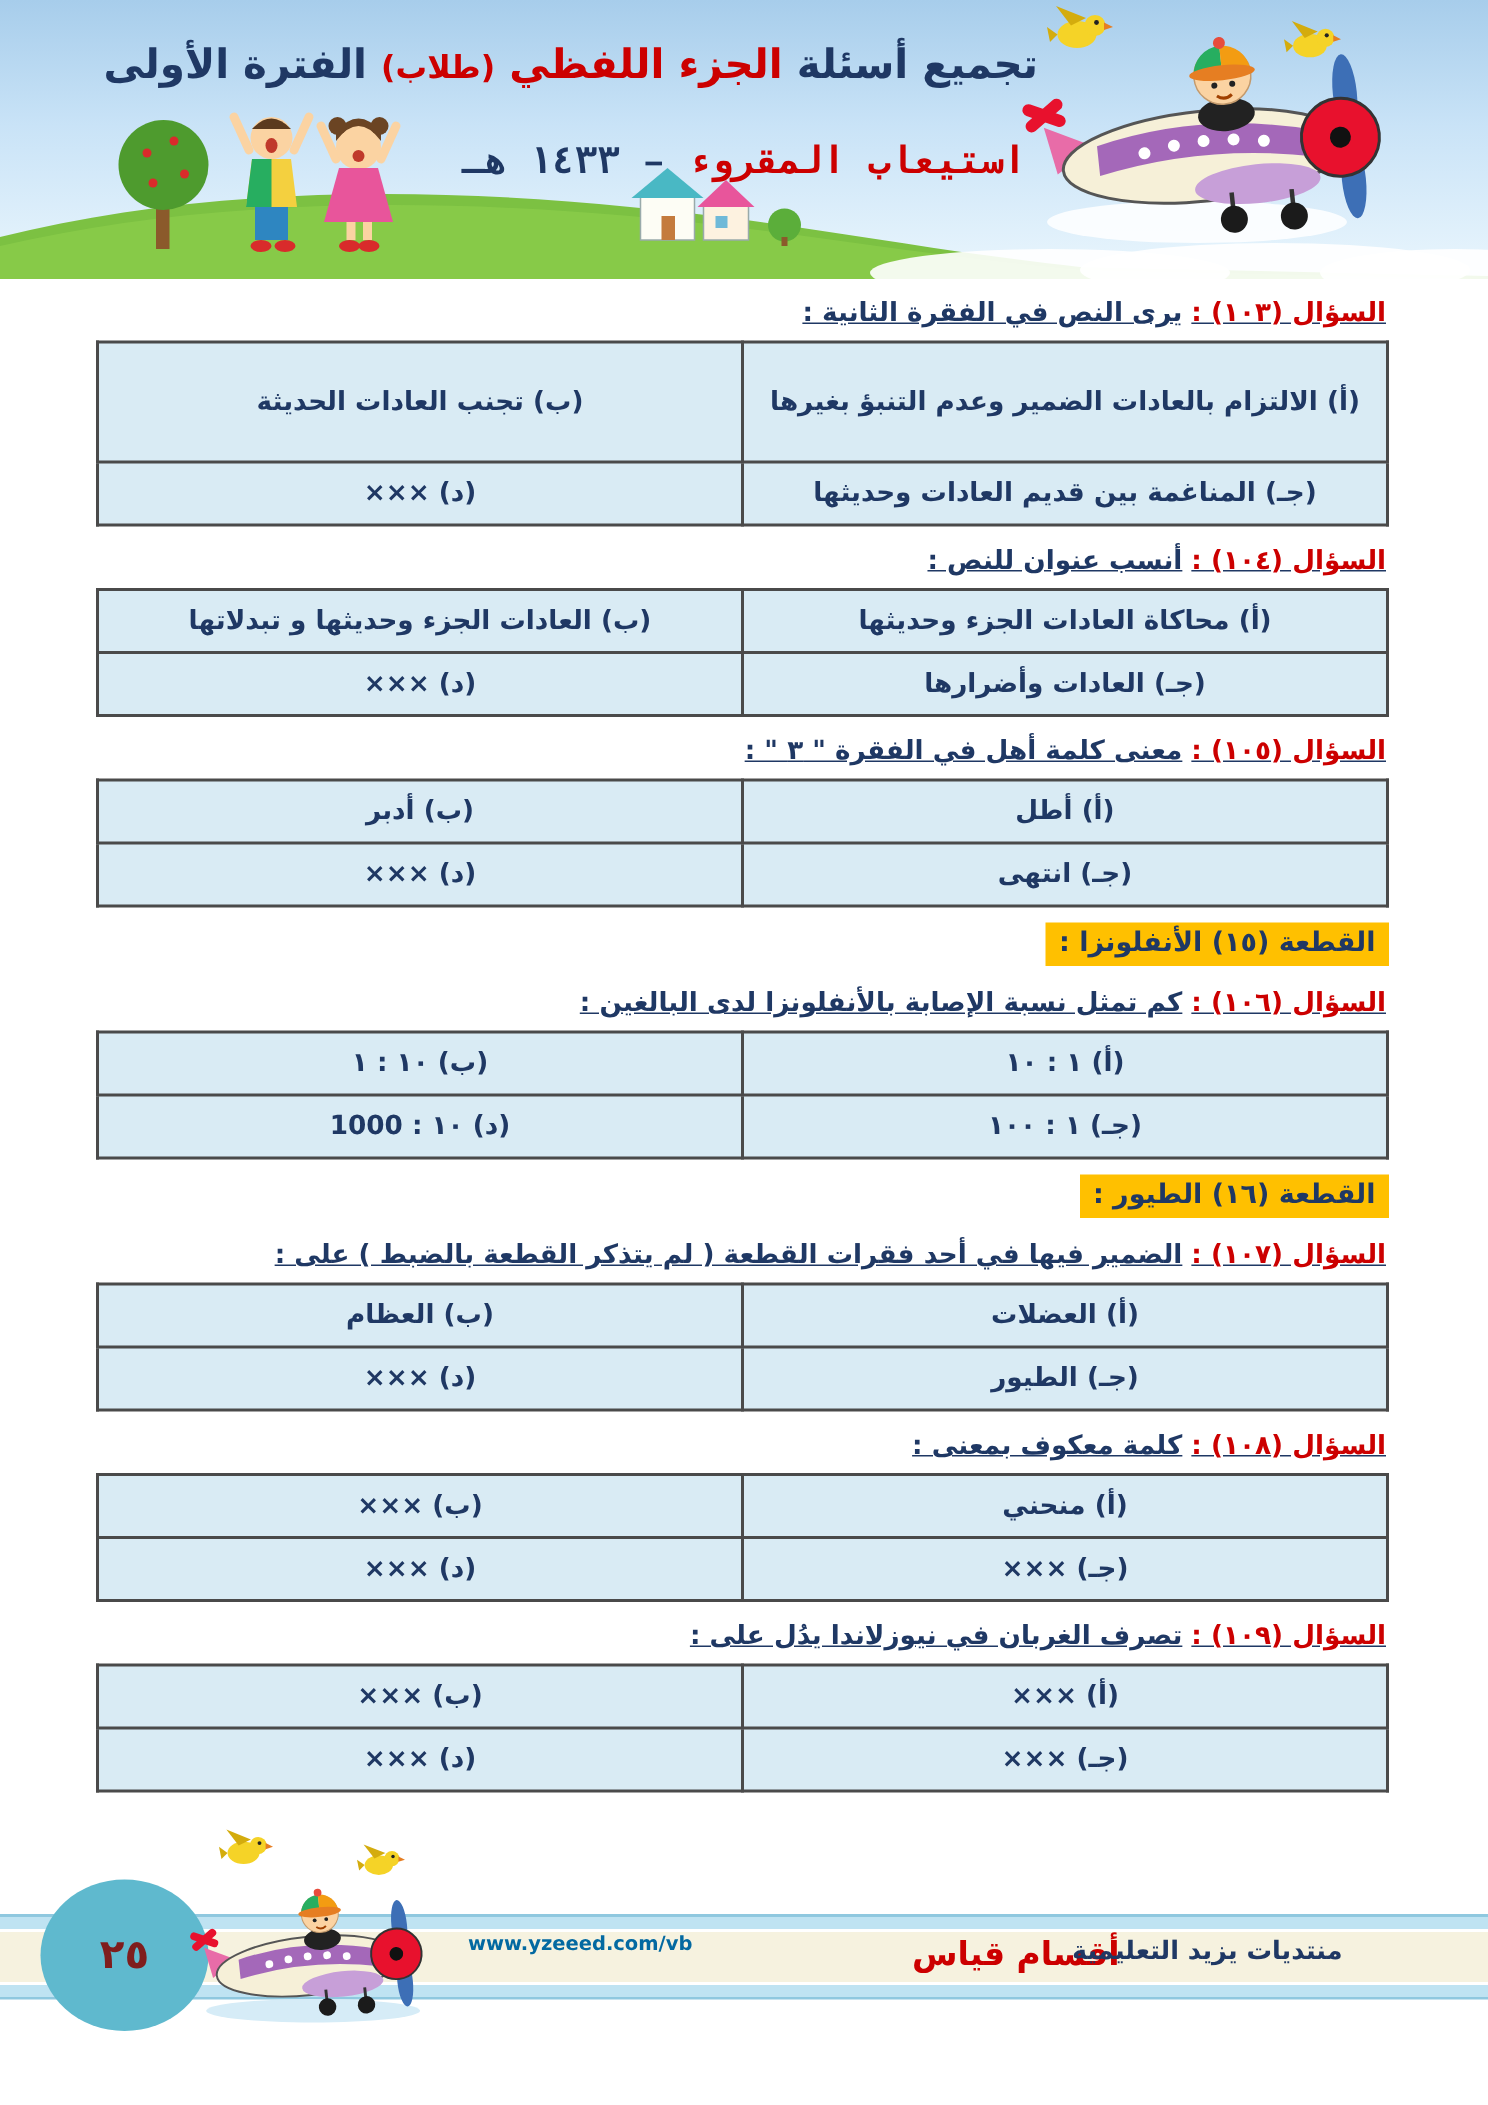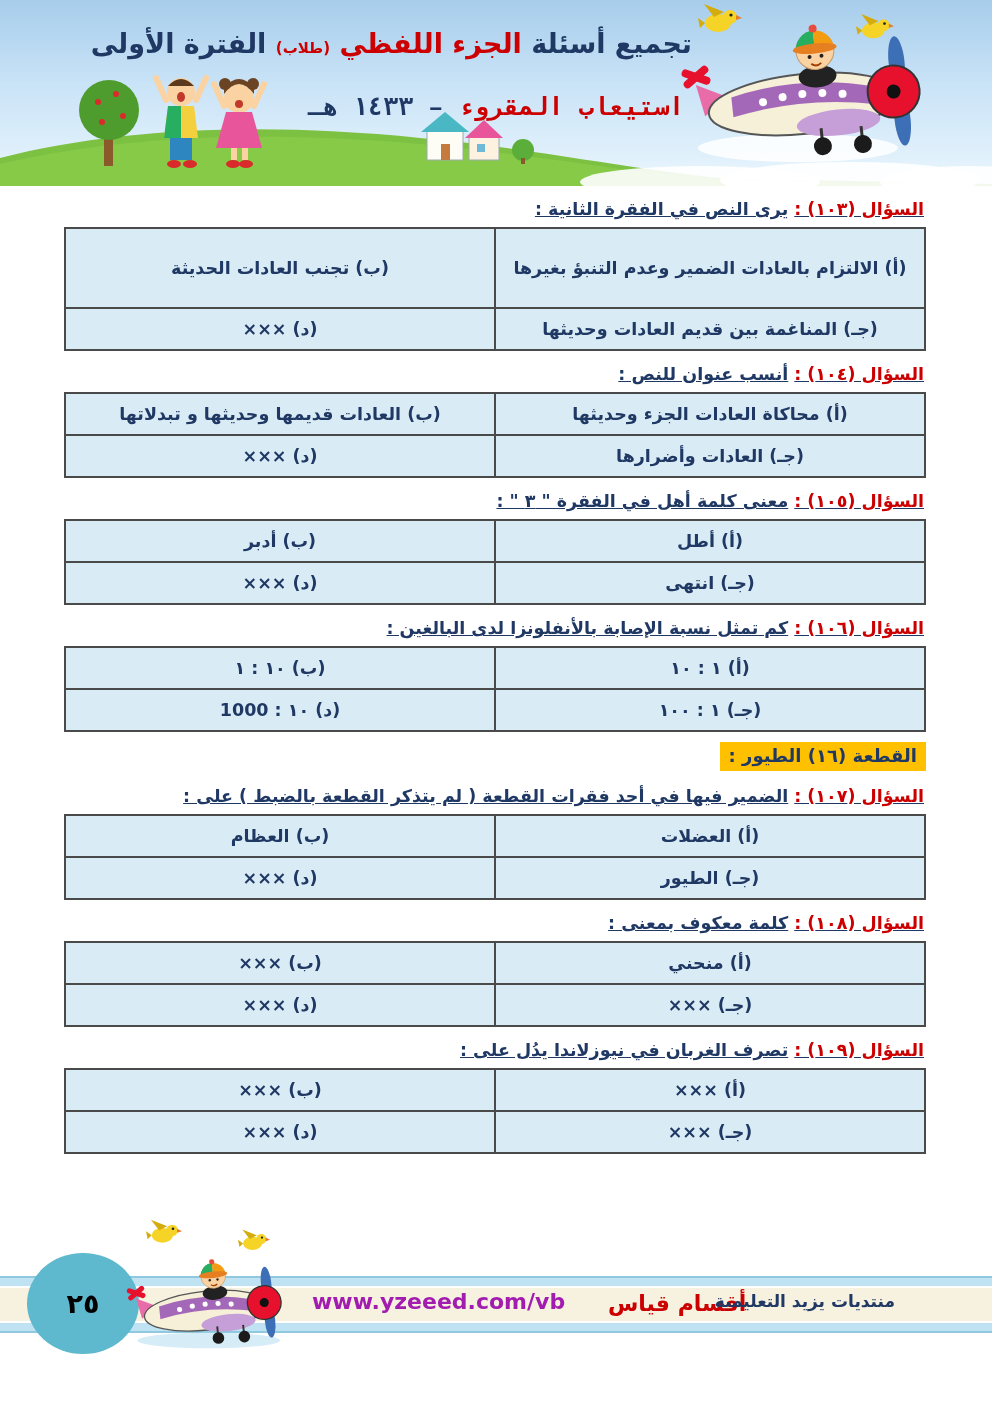--- a/index.html
+++ b/index.html
@@ -14,21 +14,21 @@
     position:absolute; top:0; left:0; width:992px; height:186px;
     background:linear-gradient(180deg,#a7cdeb 0%, #c9e3f7 45%, #eaf6fd 100%);
   }
   .hero .deco { position:absolute; }
   .title-line1 { position:absolute; top:28px; right:300px; white-space:nowrap;
     font-weight:bold; font-size:27px; }
   .title-line2 { position:absolute; top:92px; right:308px; white-space:nowrap;
     font-weight:bold; font-size:25px;font-family:Liberation Mono, monospace; }
   .navy { color:#1F3864; }
   .red  { color:#CC0000; }
-  .small { font-size:15px; }
+  .small { font-size:21px; }
 
   
   main { position:absolute; top:186px; left:64px; width:862px; }
   .q-title { margin:13px 2px 8px; font-size:17.5px; font-weight:bold; color:#1F3864;text-decoration:underline; }
   .q-label { color:#CC0000; margin-left:6px; }
   table.answers { width:100%; border-collapse:collapse; }
   table.answers td {
     width:50%; border:2.5px solid #4a4a4a; background:#D9EBF4;
     color:#1F3864; font-weight:bold; font-size:17.5px;
     text-align:center; padding:8px 17px; height:24px;
@@ -41,30 +41,30 @@
 
   
   .footer-band {
     position:absolute; top:1276px; left:0; width:992px; height:57px;
     background:linear-gradient(180deg,
       #8fc8df 0 2px, #bfe3f2 2px 10px, #ffffff 10px 12px,
       #F6F2DF 12px 45px, #ffffff 45px 47px,
       #bfe3f2 47px 55px, #8fc8df 55px 57px);
   }
   .footer-url  { position:absolute; top:1289px; left:312px; direction:ltr;
-    color:#a21caf; font-weight:bold; font-size:22px; }
+    color:#0369a1; font-weight:bold; font-size:13px; }
   .footer-center { position:absolute; top:1291px; left:608px;
     color:#CC0000; font-weight:bold; font-size:22px; }
   .footer-site { position:absolute; top:1291px; right:97px;
     color:#1F3864; font-weight:bold; font-size:17px; }
   .page-circle {
     position:absolute; top:1253px; left:27px; width:112px; height:101px;
     border-radius:50%; background:#5FB9CE;
     display:flex; align-items:center; justify-content:center;
-    color:#000000; font-weight:bold; font-size:27px;
+    color:#7f1d1d; font-weight:bold; font-size:27px;
   }
   .footer-deco { position:absolute; }
 </style>
 </head>
 <body>
 
 <div class="page">
 
   <header class="hero">
 
@@ -197,21 +197,21 @@
     </tbody>
       </table>
 
     <div class="q-title">
       <span class="q-label">السؤال (١٠٤) :</span><span>أنسب عنوان للنص :</span>
     </div>
     <table class="answers">
       <tbody>
           <tr>
         <td>(أ) محاكاة العادات الجزء وحديثها</td>
-        <td>(ب) العادات قديمها وحديثها و تبدلاتها</td>
+        <td>(ب) العادات الجزء وحديثها و تبدلاتها</td>
       </tr>
       <tr>
         <td>(جـ) العادات وأضرارها</td>
         <td>(د) ×××</td>
       </tr>
     </tbody>
       </table>
 
     <div class="q-title">
       <span class="q-label">السؤال (١٠٥) :</span><span>معنى كلمة أهل في الفقرة " ٣ " :</span>
@@ -222,20 +222,23 @@
         <td>(أ) أطل</td>
         <td>(ب) أدبر</td>
       </tr>
       <tr>
         <td>(جـ) انتهى</td>
         <td>(د) ×××</td>
       </tr>
     </tbody>
       </table>
 
+    <div>
+      <span class="banner">القطعة (١٥) الأنفلونزا :</span>
+    </div>
 
     <div class="q-title">
       <span class="q-label">السؤال (١٠٦) :</span><span>كم تمثل نسبة الإصابة بالأنفلونزا لدى البالغين :</span>
     </div>
     <table class="answers">
       <tbody>
           <tr>
         <td>(أ) ١ : ١٠</td>
         <td>(ب) ١٠ : ١</td>
       </tr>

